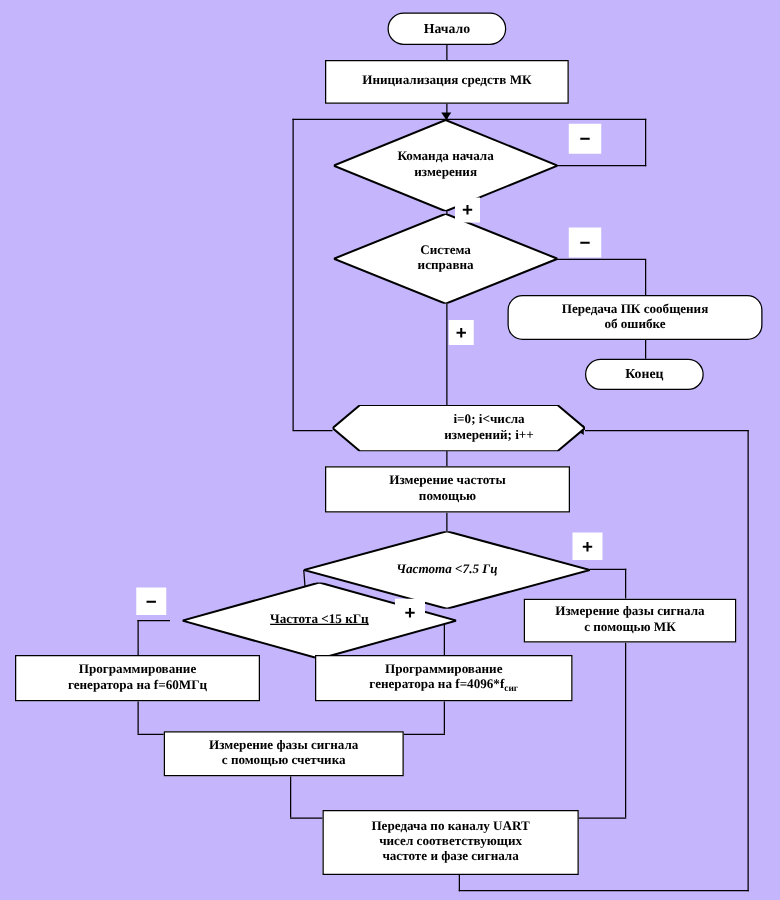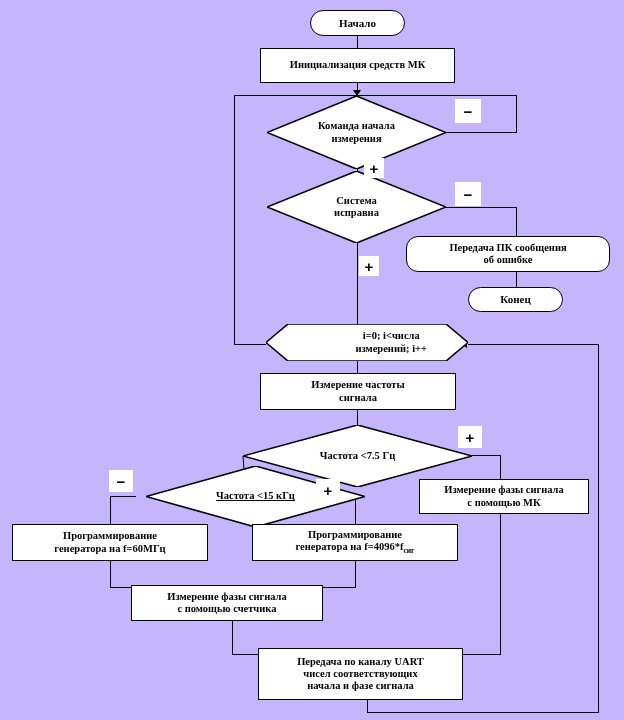--- a/index.html
+++ b/index.html
@@ -216,25 +216,25 @@
     </svg>
     <div class="htext">
       <div>i=0; i&lt;числа</div>
       <div>измерений; i++</div>
     </div>
   </div>
 
   <div class="node box" style="left:260px; top:373px; width:196px; height:37px;">
     <div>
       <div>Измерение частоты</div>
-      <div>сигнала</div>
-    </div>
-  </div>
-
-  <div class="node diamond" style="left:243px; top:425px; width:229px; height:62px;">
+      <div>помощью</div>
+    </div>
+  </div>
+
+  <div class="node diamond" style="left:243px; top:425px; width:229px; height:62px;font-style:italic;">
     <svg class="dshape" viewBox="0 0 229 62" preserveAspectRatio="none">
       <polygon points="114.5,0 229,31 114.5,62 0,31" fill="#ffffff" stroke="#000000" stroke-width="1.6"></polygon>
     </svg>
     <div class="dtext">Частота &lt;7.5 Гц</div>
   </div>
   <div class="sign" style="left:458px; top:426px; width:24px; height:22px;">+</div>
 
   <div class="node diamond" style="left:146px; top:466px; width:219px; height:61px;text-decoration:underline;">
     <svg class="dshape" viewBox="0 0 219 61" preserveAspectRatio="none">
       <polygon points="109.5,0 219,30.5 109.5,61 0,30.5" fill="#ffffff" stroke="#000000" stroke-width="1.6"></polygon>
@@ -271,21 +271,21 @@
     <div>
       <div>Измерение фазы сигнала</div>
       <div>с помощью счетчика</div>
     </div>
   </div>
 
   <div class="node box" style="left:258px; top:648px; width:205px; height:52px;text-align:center;">
     <div>
       <div>Передача по каналу UART</div>
       <div>чисел соответствующих</div>
-      <div>начала и фазе сигнала</div>
+      <div>частоте и фазе сигнала</div>
     </div>
   </div>
 
   <svg style="position:absolute; left:0; top:0; width:624px; height:720px; z-index:0; pointer-events:none;">
 
     <line x1="243" y1="456" x2="246" y2="496" stroke="#000000" stroke-width="1"></line>
   </svg>
 
 </div>
 

